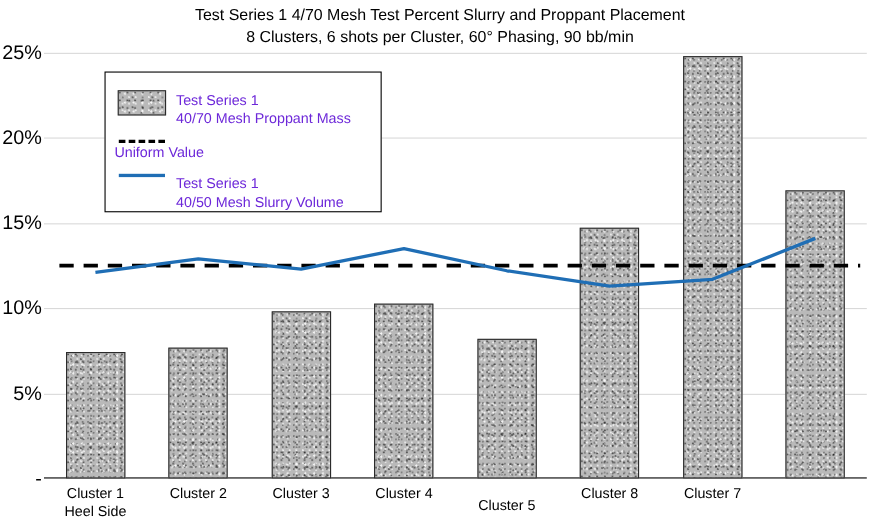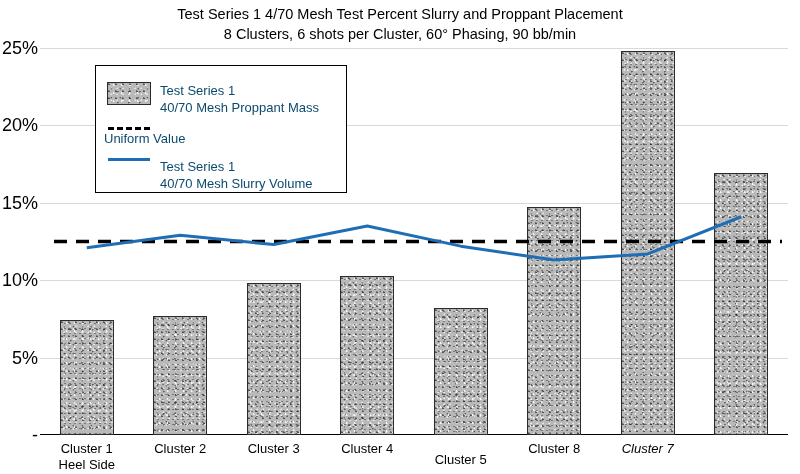--- a/index.html
+++ b/index.html
@@ -156,21 +156,21 @@
   }
   .sym-solid {
     width: 42px;
     height: 0;
     border-top: 3px solid #1f6eb5;
   }
   .legend-text {
     font-size: 13px;
     line-height: 17px;
     padding-left: 8px;
-    color: #0c4a6e;
+    color: #6d28d9;
   }
 </style>
 </head>
 <body>
 
 <div id="chart-root">
 
   <div class="title-block">
     <div class="title-line">Test Series 1 4/70 Mesh Test Percent Slurry and Proppant Placement</div>
     <div class="title-line">8 Clusters, 6 shots per Cluster, 60° Phasing, 90 bb/min</div>
@@ -219,21 +219,21 @@
       </div>
       <div class="xtick-label" style="left: 277.25px; width: 100px; top: 4px;">
         <div>Cluster 4</div>
       </div>
       <div class="xtick-label" style="left: 370.75px; width: 100px; top: 15px;">
         <div>Cluster 5</div>
       </div>
       <div class="xtick-label" style="left: 464.25px; width: 100px; top: 4px;">
         <div>Cluster 8</div>
       </div>
-      <div class="xtick-label" style="left: 557.75px; width: 100px; top: 4px; font-style: italic;">
+      <div class="xtick-label" style="left: 557.75px; width: 100px; top: 4px;">
         <div>Cluster 7</div>
       </div>
     </div>
 
   <div class="legend">
     <div class="legend-row" style="top:16px;">
       <div class="legend-sym">
           <div class="sym-swatch"></div>
         </div>
       <div class="legend-text">
@@ -248,18 +248,18 @@
       <div class="legend-text">
         <div>Uniform Value</div>
       </div>
     </div>
     <div class="legend-row" style="top:92px;">
       <div class="legend-sym">
           <div class="sym-solid"></div>
         </div>
       <div class="legend-text">
         <div>Test Series 1</div>
-        <div>40/70 Mesh Slurry Volume</div>
+        <div>40/50 Mesh Slurry Volume</div>
       </div>
     </div>
   </div>
 
 </div>
 
 </body></html>

